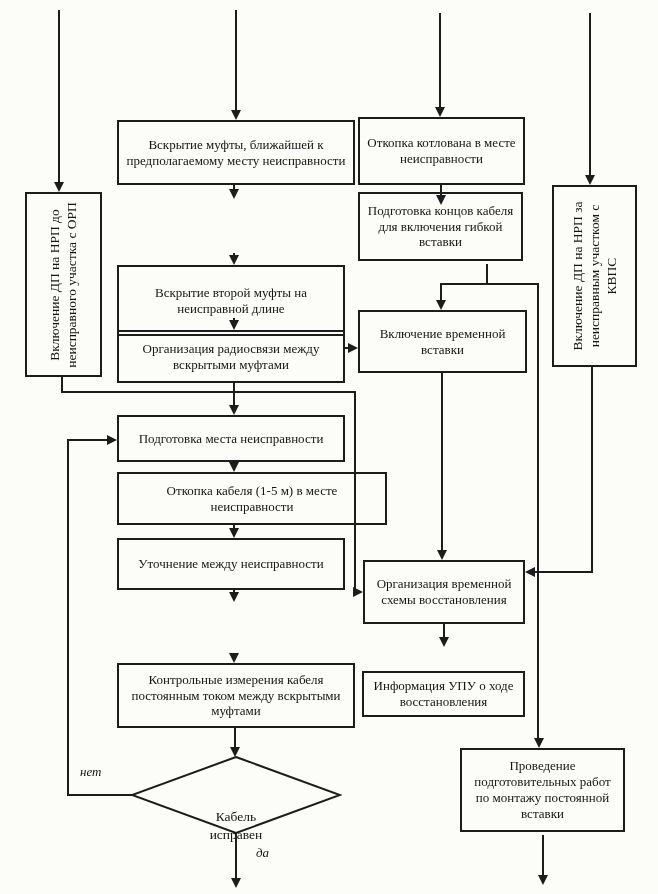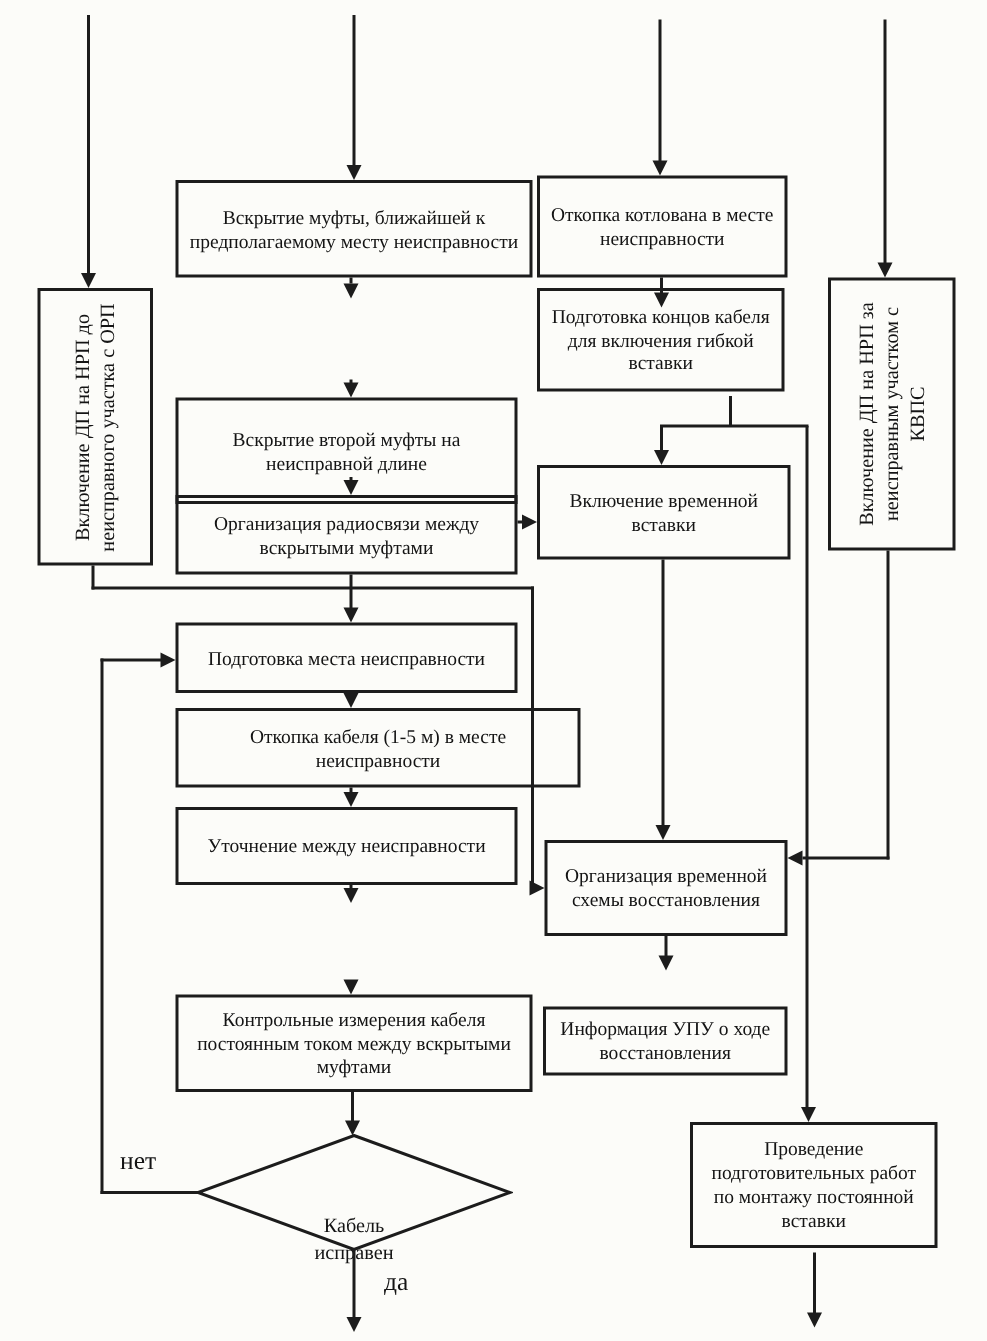--- a/index.html
+++ b/index.html
@@ -19,21 +19,21 @@
   .vbox .rot{
     position:absolute;top:50%;left:50%;
     transform:translate(-50%,-50%) rotate(-90deg);
     text-align:center;font-size:13.5px;line-height:1.25;
   }
   .vl{position:absolute;width:2px;background:#1c1c1c;}
   .hl{position:absolute;height:2px;background:#1c1c1c;}
   .ad{position:absolute;width:0;height:0;border-left:5px solid transparent;border-right:5px solid transparent;border-top:10px solid #1c1c1c;}
   .ar{position:absolute;width:0;height:0;border-top:5px solid transparent;border-bottom:5px solid transparent;border-left:10px solid #1c1c1c;}
   .al{position:absolute;width:0;height:0;border-top:5px solid transparent;border-bottom:5px solid transparent;border-right:10px solid #1c1c1c;}
-  .lbl{position:absolute;font-size:17px;}
+  .lbl{position:absolute;font-size:13px;font-style:italic;}
   .dlabel{
     position:absolute;text-align:center;font-size:13.5px;line-height:1.3;
   }
   svg.diamond{position:absolute;}
 </style>
 </head>
 <body>
 
 <div id="page">
 

